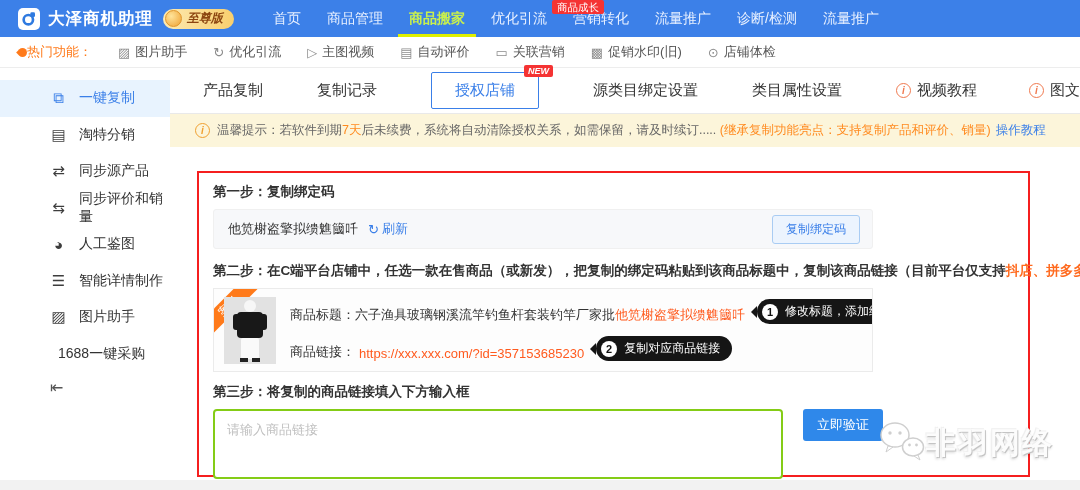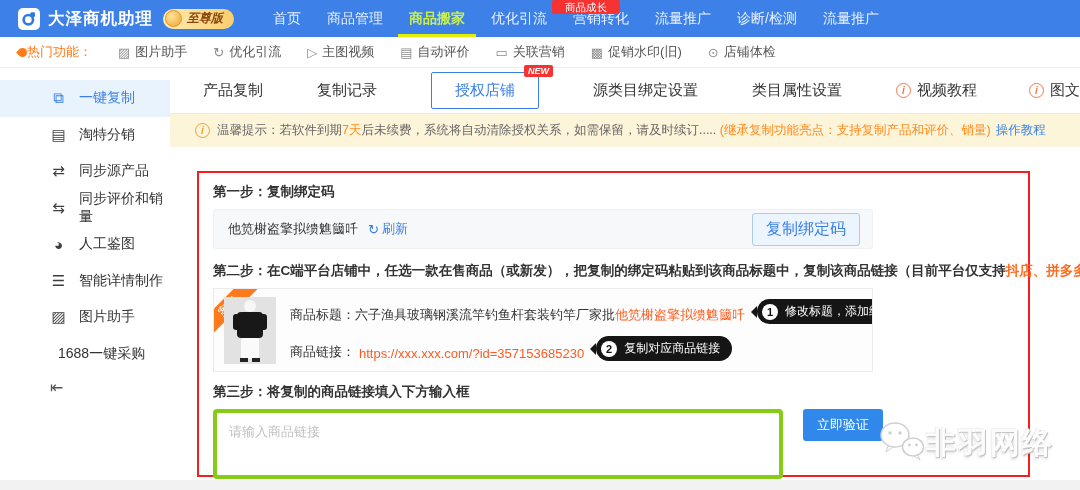--- a/index.html
+++ b/index.html
@@ -10,21 +10,21 @@
   .topbar { position:relative; height:37px; background:#3c80e8; display:flex; align-items:center; padding-left:18px; }
   .brand-icon { width:22px; height:22px; background:#fff; border-radius:5px; display:flex; align-items:center; justify-content:center; flex:none; }
   .brand-name { color:#fff; font-size:16.5px; font-weight:bold; margin-left:8px; letter-spacing:1px; white-space:nowrap; }
   .edition-badge { position:relative; margin-left:10px; height:20px; background:linear-gradient(90deg,#fdeab2,#f9cf6e); border-radius:11px; display:flex; align-items:center; padding:0 11px 0 24px; }
   .medal { position:absolute; left:2px; top:1px; width:17px; height:17px; border-radius:50%; background:radial-gradient(circle at 35% 35%, #ffe49a, #efa233); border:1px solid #e0962b; }
   .edition-text { color:#8c4510; font-size:12px; font-weight:bold; font-style:italic; white-space:nowrap; }
   .topnav { display:flex; margin-left:26px; }
   .nav-item { position:relative; color:#e8f0ff; font-size:14px; height:37px; line-height:37px; padding:0 13px; cursor:pointer; white-space:nowrap; }
   .nav-item.active { color:#c9f04d; font-weight:bold; }
   .nav-underline { position:absolute; left:2px; right:2px; bottom:0; height:3px; background:#dff000; }
-  .promo-badge { position:absolute; top:0; left:-8px; background:#f53333; color:#fff; font-size:10.5px; line-height:14px; padding:0 13px; border-radius:2px; white-space:nowrap; }
+  .promo-badge { position:absolute; top:0; left:-8px; background:#f53333; color:#fff; font-size:10.5px; line-height:14px; padding:0 5px; border-radius:2px; white-space:nowrap; }
 
   
   .hotbar { height:31px; background:#fff; border-bottom:1px solid #ededed; display:flex; align-items:center; padding-left:18px; gap:26px; }
   .hot-label { display:flex; align-items:center; color:#ff7a1a; font-size:13px; }
   .flame-icon { width:9px; height:9px; background:#ff7a1a; border-radius:0 50% 50% 50%; transform:rotate(-45deg); }
   .hot-item { display:flex; align-items:center; gap:5px; color:#555; font-size:13px; cursor:pointer; white-space:nowrap; }
   .hot-item .glyph { color:#8c8c8c; font-size:13px; }
 
   
   .body { display:flex; height:412px; }
@@ -54,34 +54,34 @@
   .t-link { color:#3a7fe8; margin-left:5px; cursor:pointer; }
 
   
   .red-box { margin:24px 0 0 27px; width:833px; height:306px; border:2px solid #f51f1f; background:#fff; padding:10px 14px; }
   .step-title { font-size:13.5px; font-weight:bold; color:#333; margin-bottom:8px; white-space:nowrap; }
   .t-orange2 { color:#ff6a1e; }
 
   .code-box { width:660px; height:40px; background:#f7f8fa; border:1px solid #f0f0f0; border-radius:3px; display:flex; align-items:center; padding:0 12px 0 14px; margin-bottom:13px; }
   .code-text { font-size:13px; color:#333; }
   .refresh-link { color:#3a7fe8; font-size:13px; margin-left:10px; display:flex; align-items:center; gap:3px; cursor:pointer; }
-  .copy-btn { margin-left:auto; background:#ecf4fe; border:1px solid #a9ccf3; color:#3a7fe8; font-size:16px; padding:5px 13px; border-radius:3px; cursor:pointer; }
+  .copy-btn { margin-left:auto; background:#ecf4fe; border:1px solid #a9ccf3; color:#3a7fe8; font-size:12px; padding:5px 13px; border-radius:3px; cursor:pointer; }
 
   .case-card { position:relative; width:660px; height:84px; background:#fdfdfd; border:1px solid #ebebeb; margin-bottom:11px; display:flex; flex-direction:column; justify-content:center; gap:12px; padding-left:76px; overflow:hidden; }
   .ribbon { position:absolute; top:9px; left:-19px; transform:rotate(-45deg); background:#ff7a1a; color:#fff; font-size:11px; padding:2px 22px; line-height:13px; }
   .product-img { position:absolute; left:10px; top:8px; width:52px; height:67px; background:#e2e2e2; }
   .card-row { display:flex; align-items:flex-end; font-size:13px; color:#333; white-space:nowrap; }
   .row-code { color:#ff5a1e; }
   .row-link { color:#ff5a1e; margin-left:4px; }
   .tooltip { display:flex; align-items:center; gap:7px; background:#151515; color:#fff; font-size:12px; border-radius:14px; padding:4px 12px 4px 5px; margin-left:12px; position:relative; white-space:nowrap; }
   .tooltip::before { content:""; position:absolute; left:-6px; top:50%; transform:translateY(-50%); border:6px solid transparent; border-right-color:#151515; border-left:0; }
   .tooltip .num { width:16px; height:16px; border-radius:50%; background:#fff; color:#111; font-size:11px; font-weight:bold; display:flex; align-items:center; justify-content:center; flex:none; }
 
   .input-row { display:flex; align-items:flex-start; gap:20px; }
-  .link-input { width:570px; height:70px; border:4px solid #84cc16; border-radius:4px; padding:10px 12px; font-size:13px; color:#333; resize:none; font-family:inherit; outline:none; }
+  .link-input { width:570px; height:70px; border:2px solid #84cc16; border-radius:4px; padding:10px 12px; font-size:13px; color:#333; resize:none; font-family:inherit; outline:none; }
   .link-input::placeholder { color:#c0c0c0; }
   .verify-btn { background:#2f88ea; color:#fff; border:none; font-size:13px; padding:7px 14px; border-radius:3px; cursor:pointer; white-space:nowrap; }
 
   
   .watermark { position:absolute; right:26px; bottom:24px; display:flex; align-items:center; z-index:20; pointer-events:none; }
   .wm-text { font-size:30px; font-weight:bold; color:#fcfcfc; letter-spacing:2px; text-shadow:1px 1px 0 #c4c4c4, -1px -1px 0 #efefef, 0 2px 3px rgba(0,0,0,0.18); white-space:nowrap; }
 
   .bottom-strip { position:absolute; left:0; right:0; bottom:0; height:10px; background:#f2f2f2; }
 </style>
 </head>

